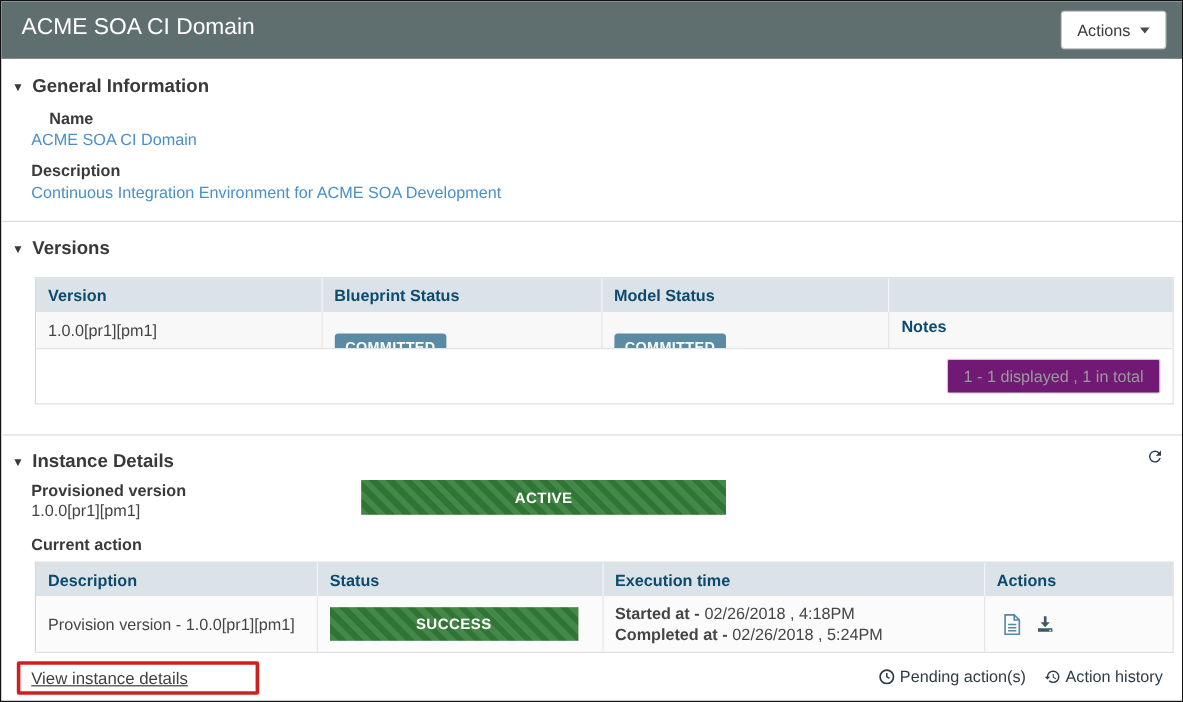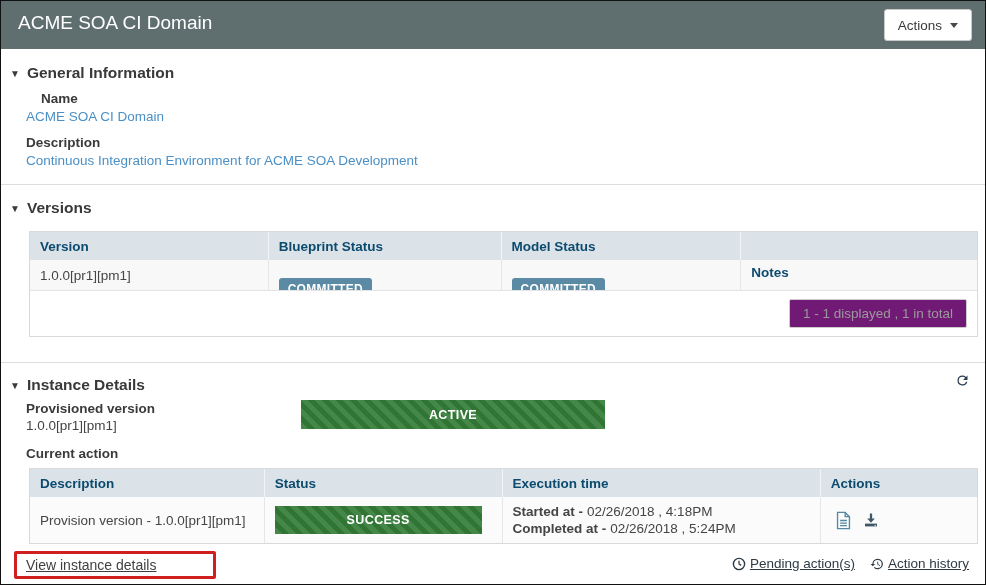--- a/index.html
+++ b/index.html
@@ -67,21 +67,21 @@
   .refresh-btn { position:absolute; right:15px; top:372px; }
 
   
   .red-annotation { position:absolute; left:13px; top:550px; width:202px; height:28px;
                     border:3px solid #cf1f1f; border-radius:2px; pointer-events:none; }
   .view-link { position:absolute; left:25px; top:556px; font-size:14px; color:#3f3f3f;
                text-decoration:underline; }
   .bottom-right { position:absolute; right:16px; top:555px; display:flex; gap:15px; align-items:center; }
   .br-link { display:flex; align-items:center; gap:4px; color:#2f3b44; font-size:13.5px;
              text-decoration:none; }
-  .br-link .lbl { text-decoration:underline; }
+  .br-link .lbl { }
 </style>
 </head>
 <body>
 
 <div class="frame">
 
   <div class="topbar">
     <div class="topbar-title">ACME SOA CI Domain</div>
     <button class="actions-btn">
       <span>Actions</span>

